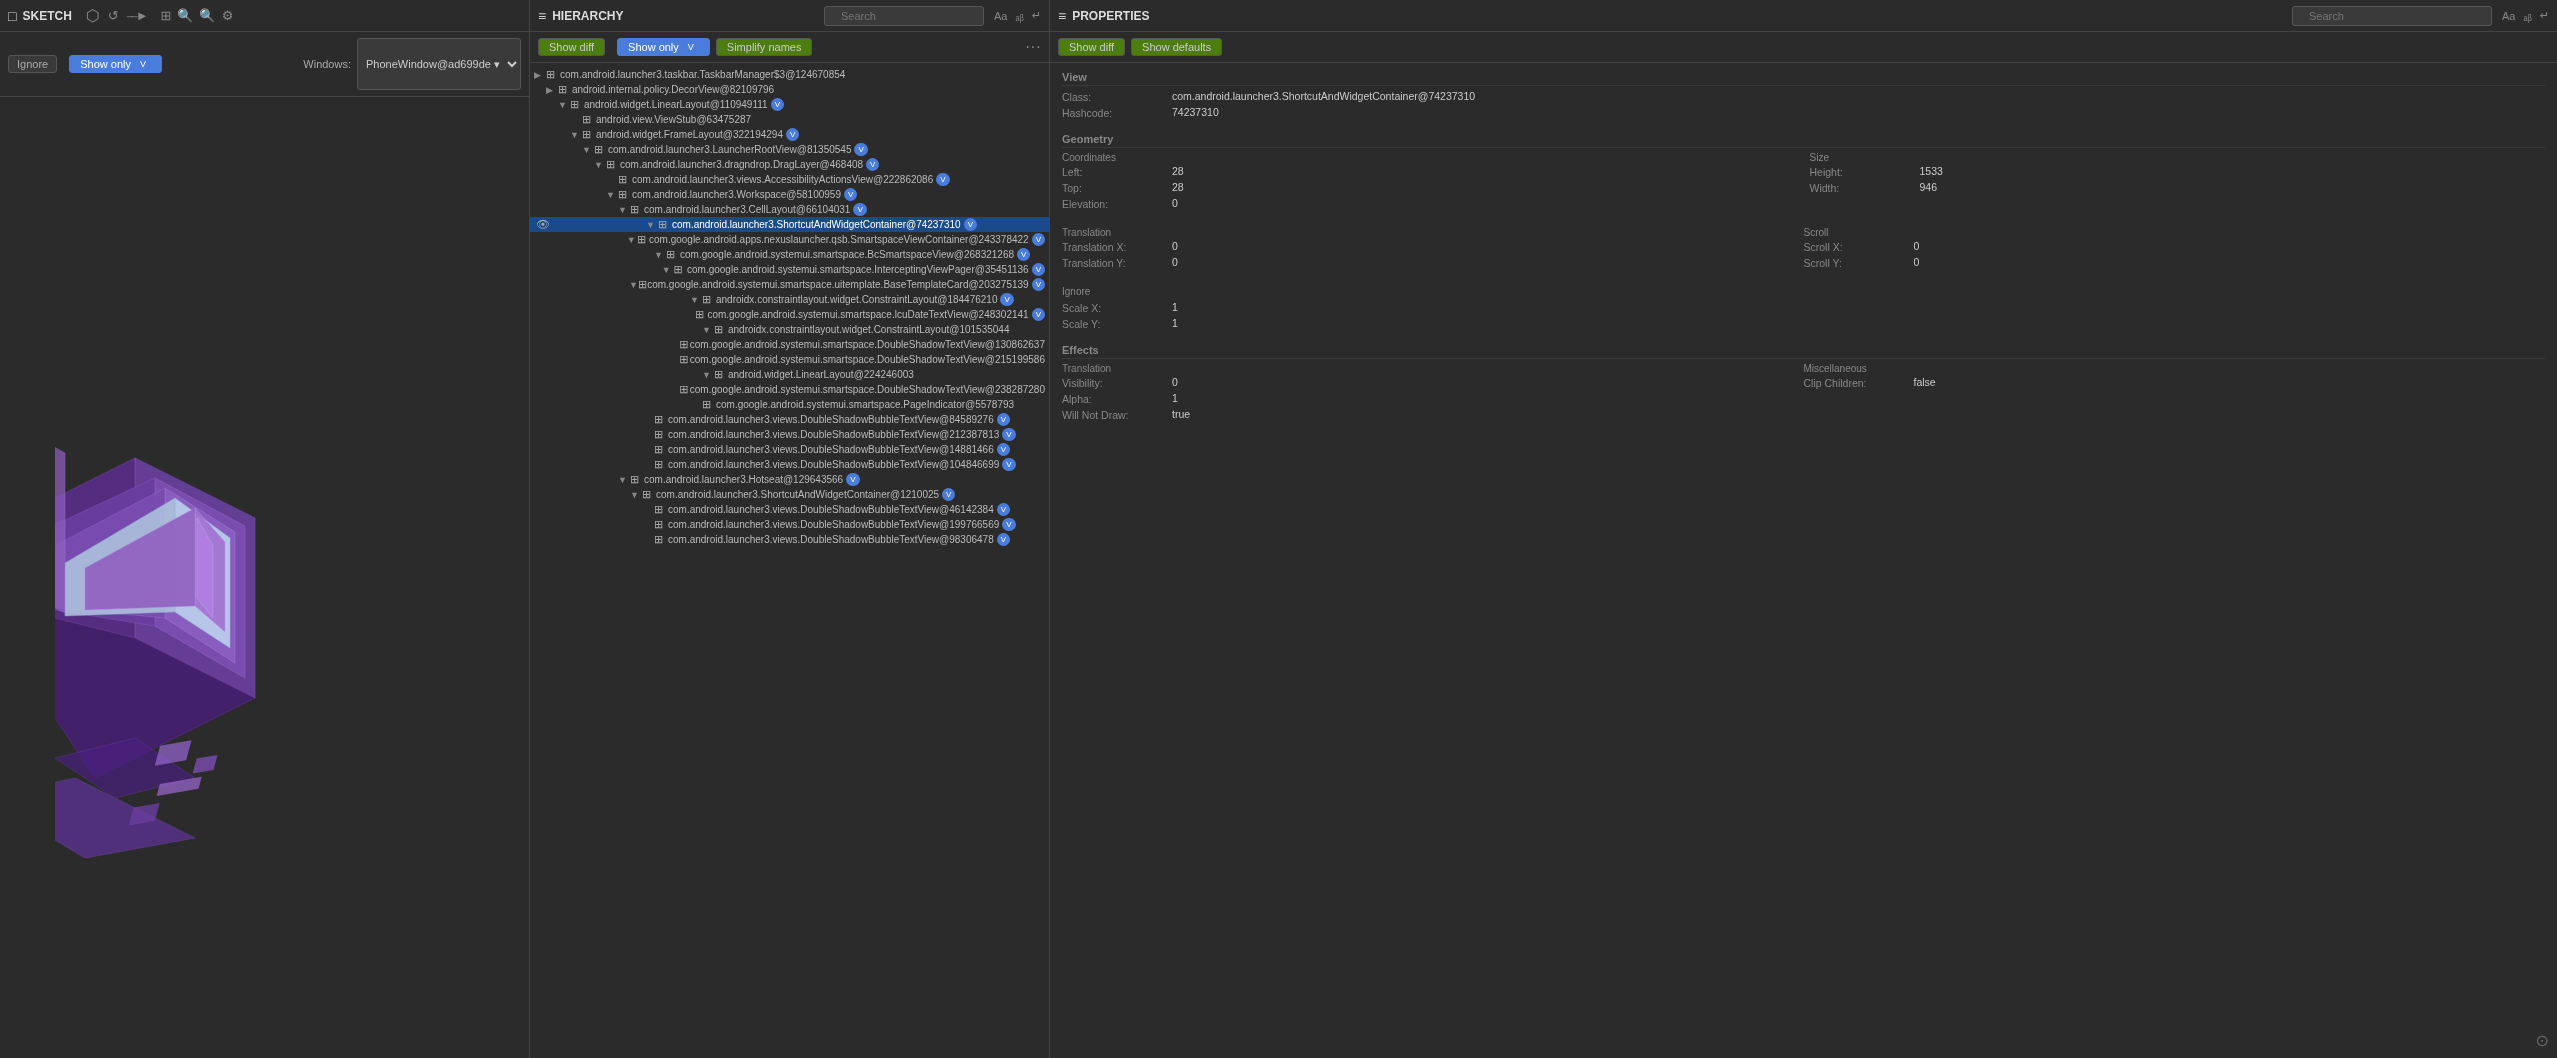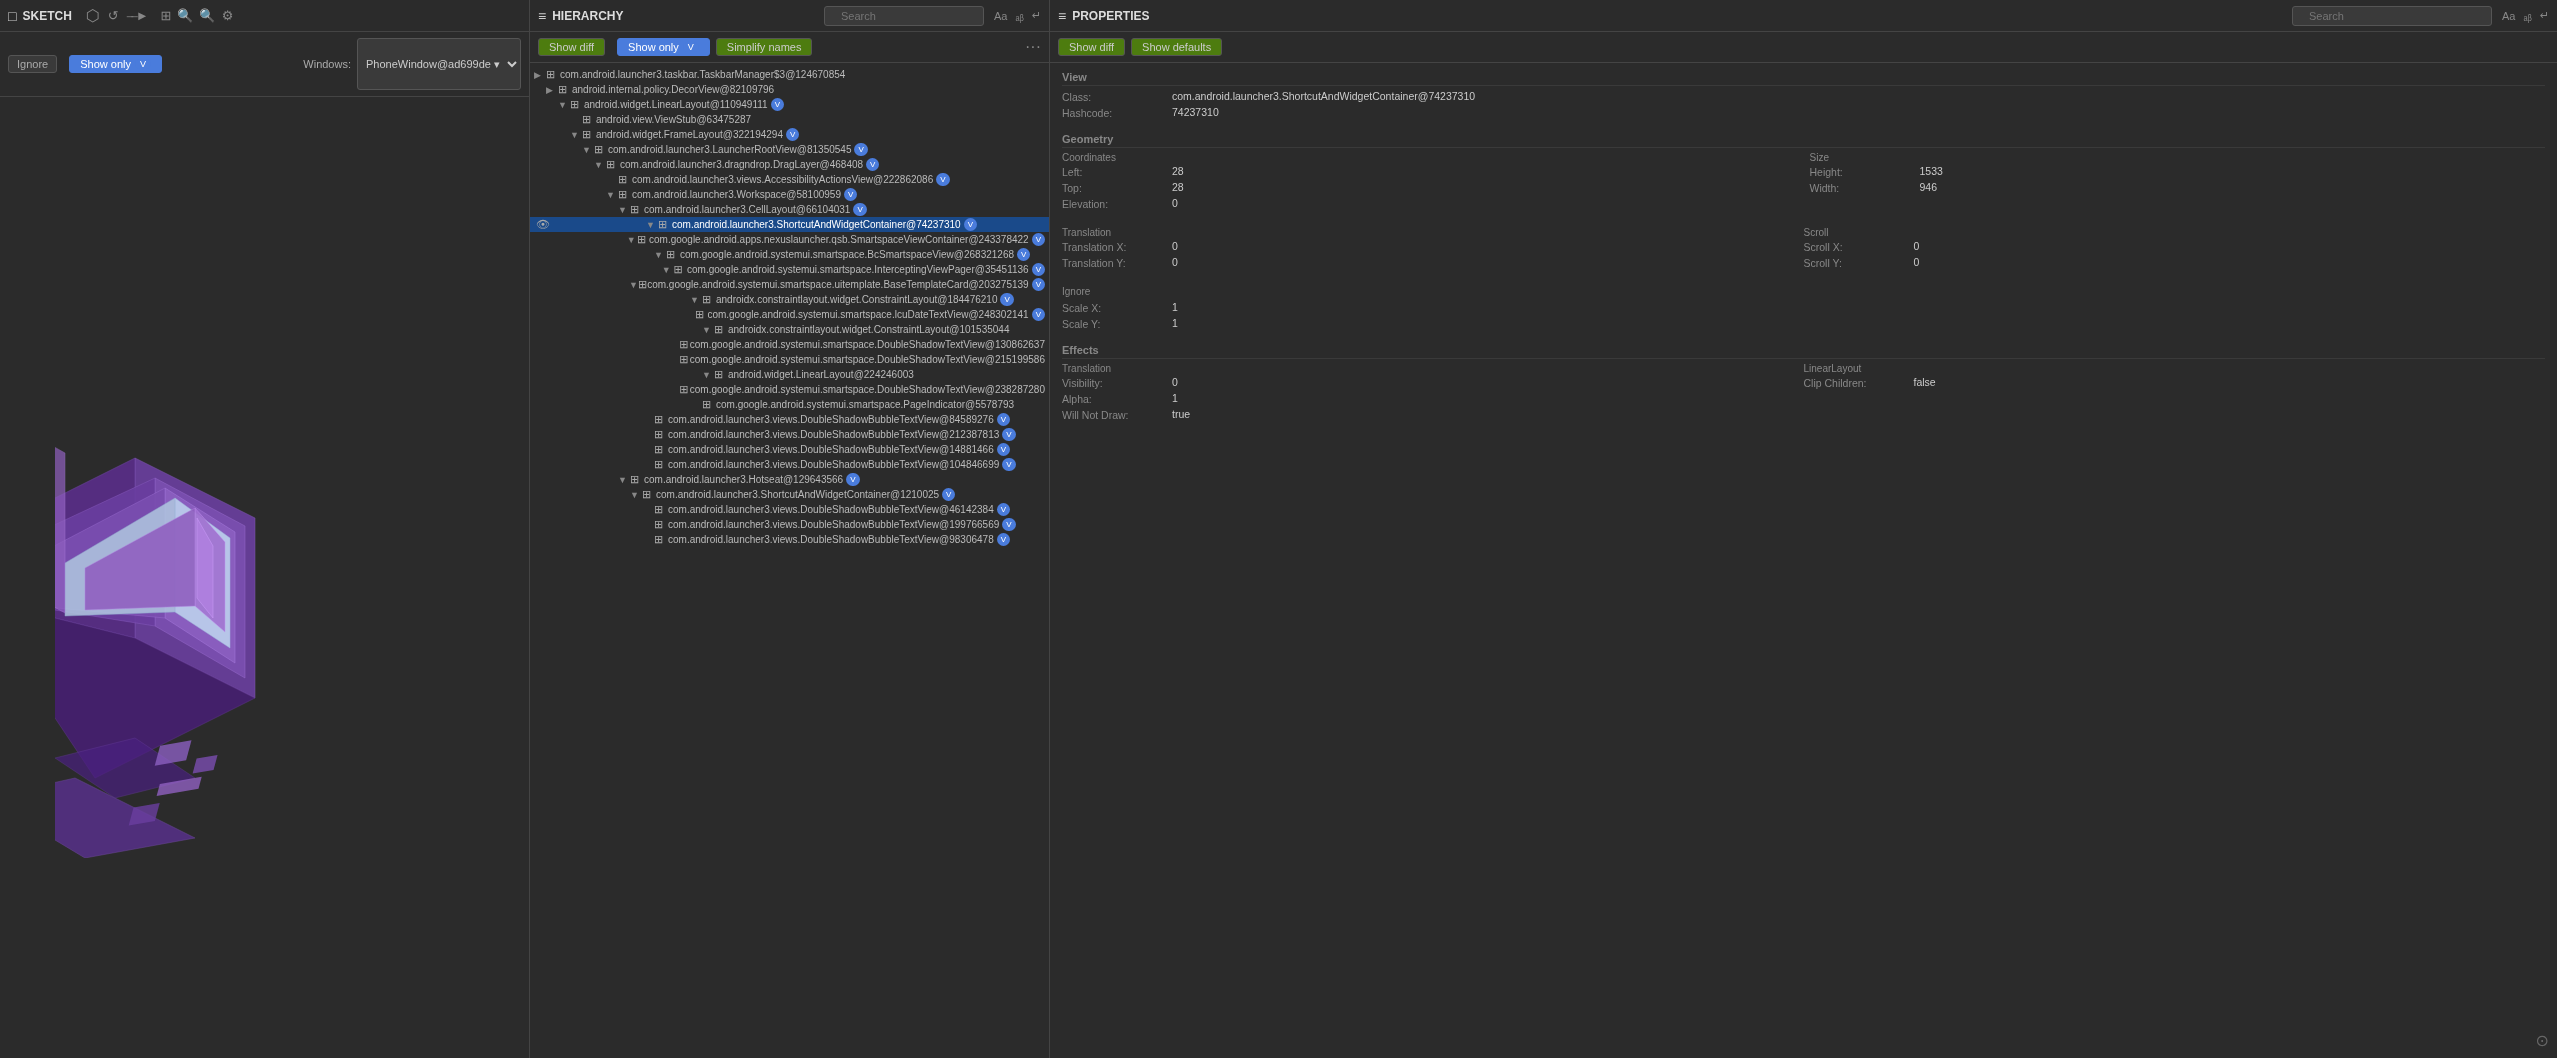--- a/index.html
+++ b/index.html
@@ -470,21 +470,21 @@
           <div class="prop-row">
             <span class="prop-label">Alpha:</span>
             <span class="prop-value">1</span>
           </div>
           <div class="prop-row">
             <span class="prop-label">Will Not Draw:</span>
             <span class="prop-value">true</span>
           </div>
         </div>
         <div>
-          <div style="color:#888; font-size:10px; margin-bottom:2px;">LinearLayout</div>
+          <div style="color:#888; font-size:10px; margin-bottom:2px;">Miscellaneous</div>
           <div class="prop-row">
             <span class="prop-label">Clip Children:</span>
             <span class="prop-value">false</span>
           </div>
         </div>
       </div>
     </div>
   </div>
 
   <div style="position:absolute; bottom:8px; right:8px; color:#666; font-size:16px;">⊙</div>

